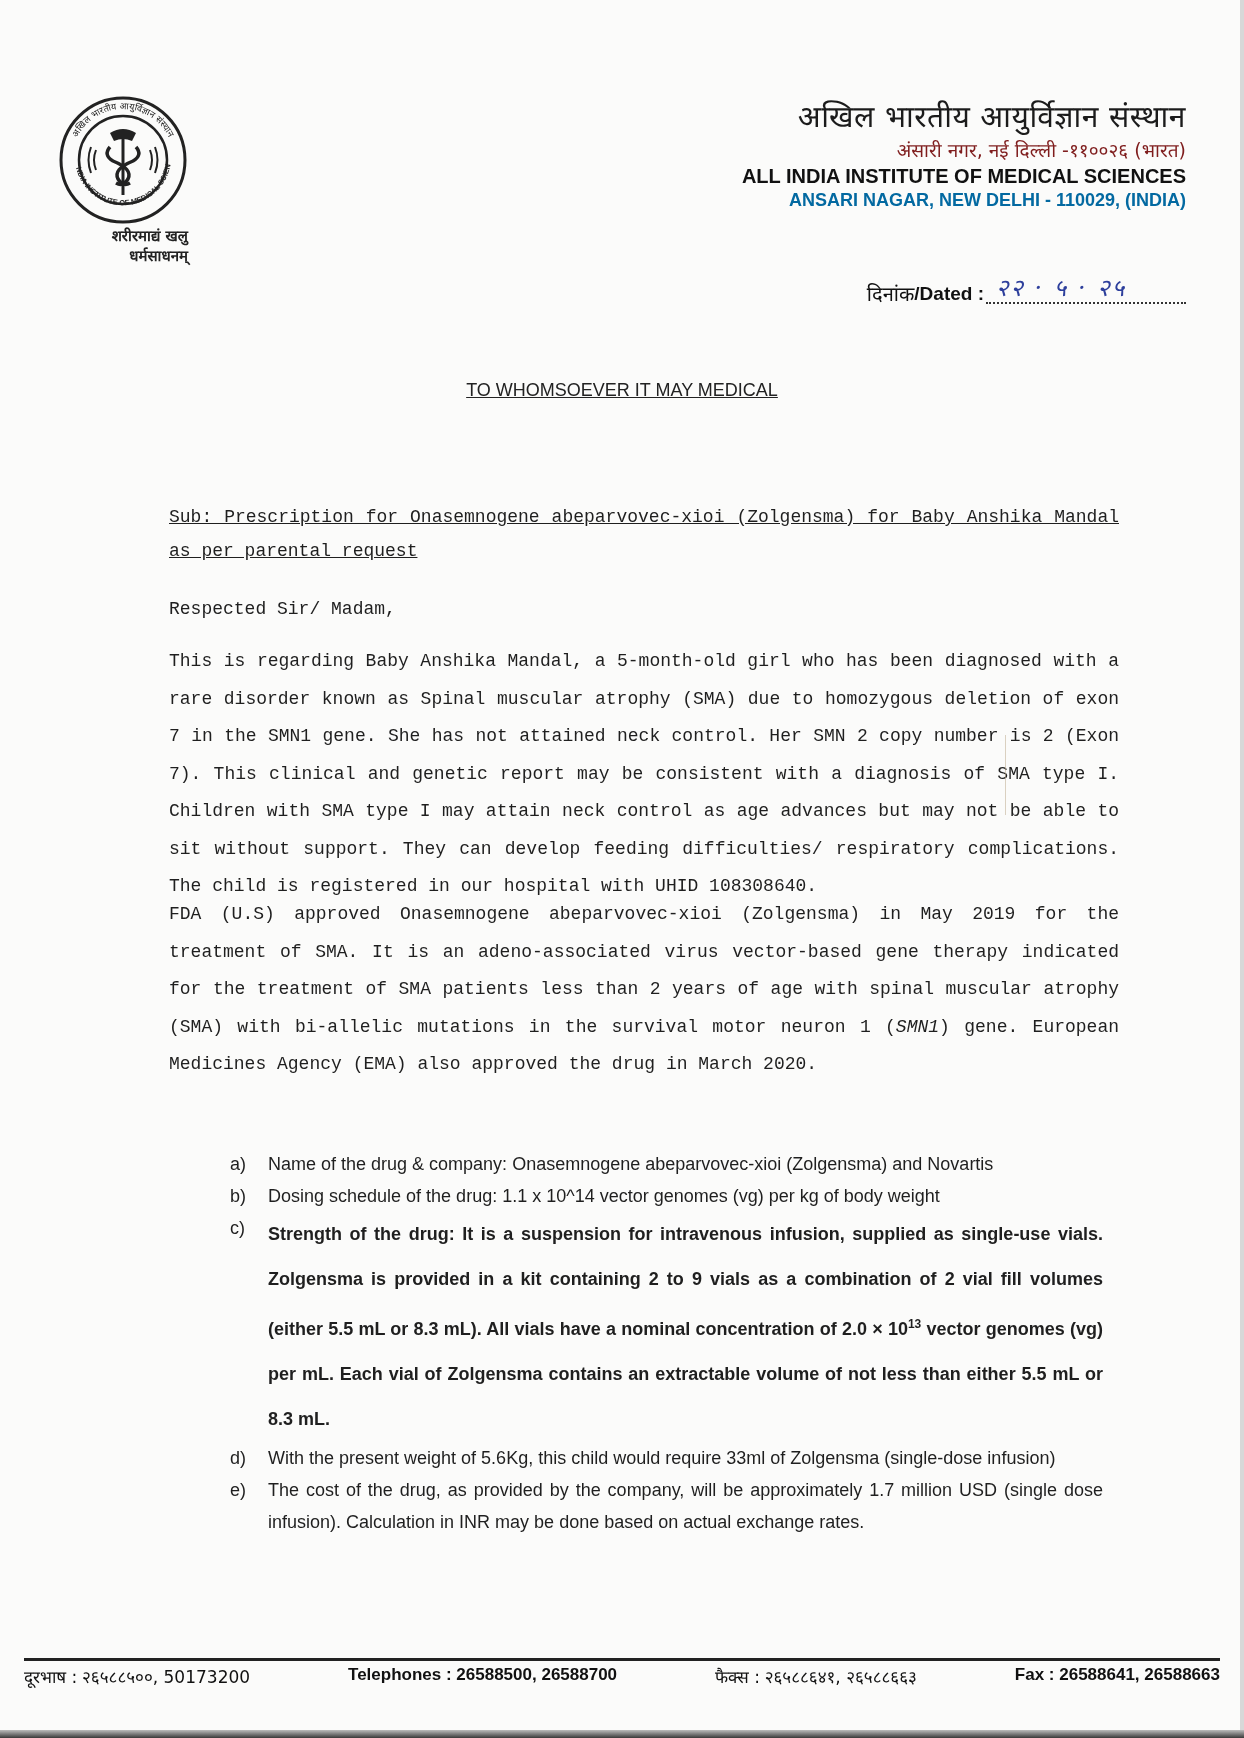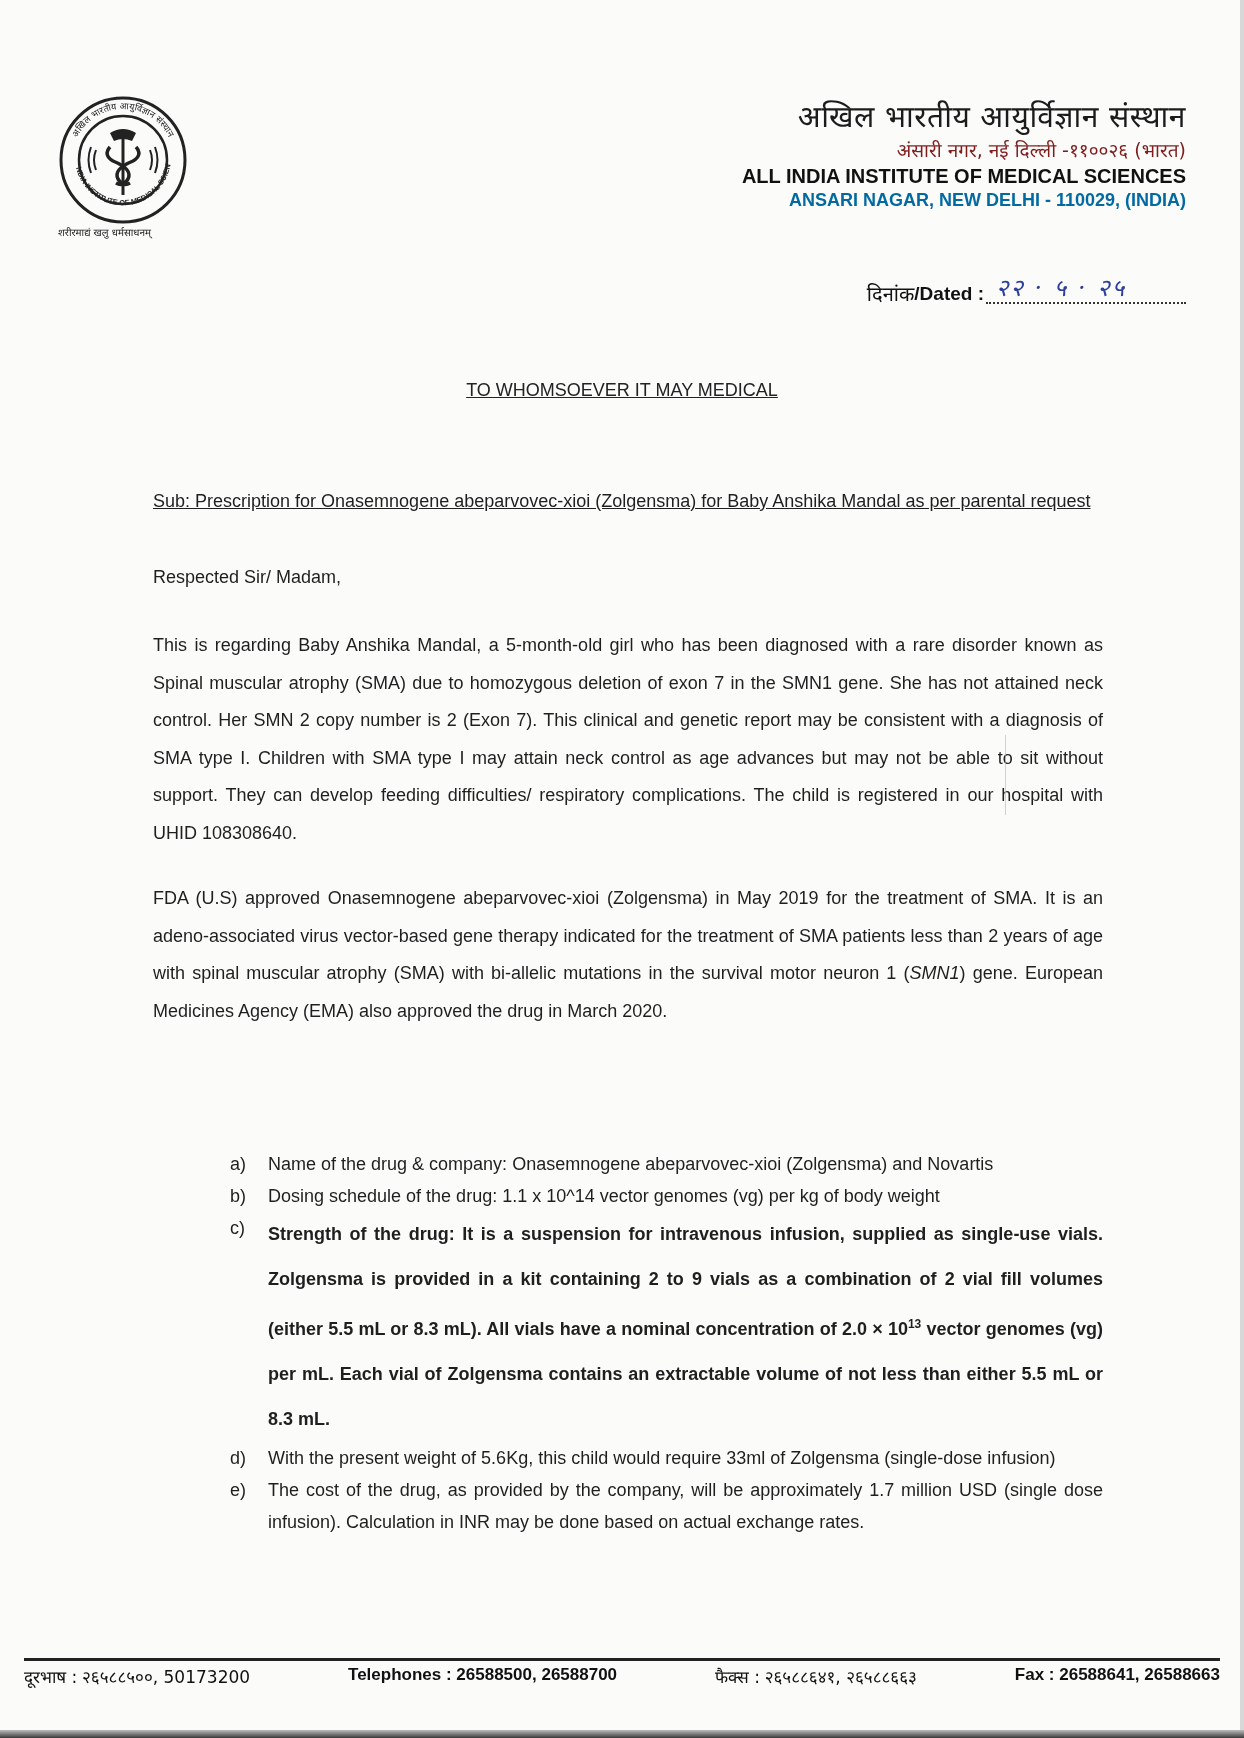--- a/index.html
+++ b/index.html
@@ -8,40 +8,40 @@
       background: #fbfbfa;
       font-family: "Liberation Sans", sans-serif;
       color: #1c1c1c;
     }
     .page { position: absolute; left: 0; top: 0; width: 1244px; height: 1738px; }
     .right-edge { position: absolute; right: 0; top: 0; width: 4px; height: 1738px; background: #d8d8d8; }
     .bottom-edge { position: absolute; left: 0; bottom: 0; width: 1244px; height: 8px; background: linear-gradient(#bdbdbd,#3a3a3a); }
 
     
     .logo { position: absolute; left: 58px; top: 95px; width: 130px; height: 130px; }
-    .motto { position: absolute; left: 58px; top: 225px; width: 130px; text-align: left; font-family: "DejaVu Sans", sans-serif; font-size: 10px; color: #222; }
+    .motto { position: absolute; left: 58px; top: 225px; width: 130px; text-align: right; font-family: "DejaVu Sans", sans-serif; font-size: 15px; color: #222; font-weight: bold; }
 
     
     .hdr { position: absolute; right: 58px; top: 97px; text-align: right; }
     .hdr .hi-name { font-family: "DejaVu Sans", sans-serif; font-size: 30px; color: #1b1b1b; line-height: 40px; letter-spacing: 0.5px; }
     .hdr .hi-addr { font-family: "DejaVu Sans", sans-serif; font-size: 19px; line-height: 26px; color: #7f1d1d; }
     .hdr .en-name { font-weight: bold; font-size: 20px; line-height: 26px; color: #111; }
     .hdr .en-addr { font-weight: bold; font-size: 18px; line-height: 23px; color: #0369a1; }
 
     .dated { position: absolute; right: 58px; top: 280px; font-size: 19px; font-weight: bold; color: #111; display: flex; align-items: center; }
     .dated .dlabel-hi { font-family: "DejaVu Sans", sans-serif; font-weight: normal; font-size: 20px; }
     .dated .dots { position: relative; display: inline-block; width: 200px; border-bottom: 2px dotted #333; height: 18px; margin-left: 2px; }
     .dated .hand { position: absolute; left: 10px; top: -14px; font-family: "DejaVu Serif", serif; font-style: italic; font-weight: normal; font-size: 24px; color: #2d3f9c; letter-spacing: 2px; }
 
     .title { position: absolute; left: 0; width: 1244px; top: 380px; text-align: center; font-size: 18px; text-decoration: underline; color: #222; }
 
     .body-text { position: absolute; left: 153px; width: 950px; font-family: "Liberation Sans Narrow", "Liberation Sans", sans-serif; font-size: 18px; color: #1f1f1f; }
-    .p { line-height: 37.5px; margin: 0; text-align: justify; }
+    .p { line-height: 37.5px; margin: 16px; text-align: justify; font-family: Liberation Mono, monospace; }
     .sub { top: 484px; text-decoration: underline; line-height: 34px; }
-    .salut { top: 559px; }
+    .salut { top: 575px; }
     .para1 { top: 627px; }
     .para2 { top: 880px; }
     .intro { top: 1093px; }
     .list { position: absolute; left: 230px; width: 873px; top: 1148px; font-size: 18px; color: #1f1f1f; font-family: "Liberation Sans", sans-serif; }
     .li { display: flex; line-height: 32px; }
     .li .m { width: 38px; flex: 0 0 38px; }
     .li .t { flex: 1; text-align: justify; }
     .li.tall .t { line-height: 45px; font-weight: bold; }
     .closing { top: 1520px; left: 230px; width: 873px; line-height: 32px; }
 

